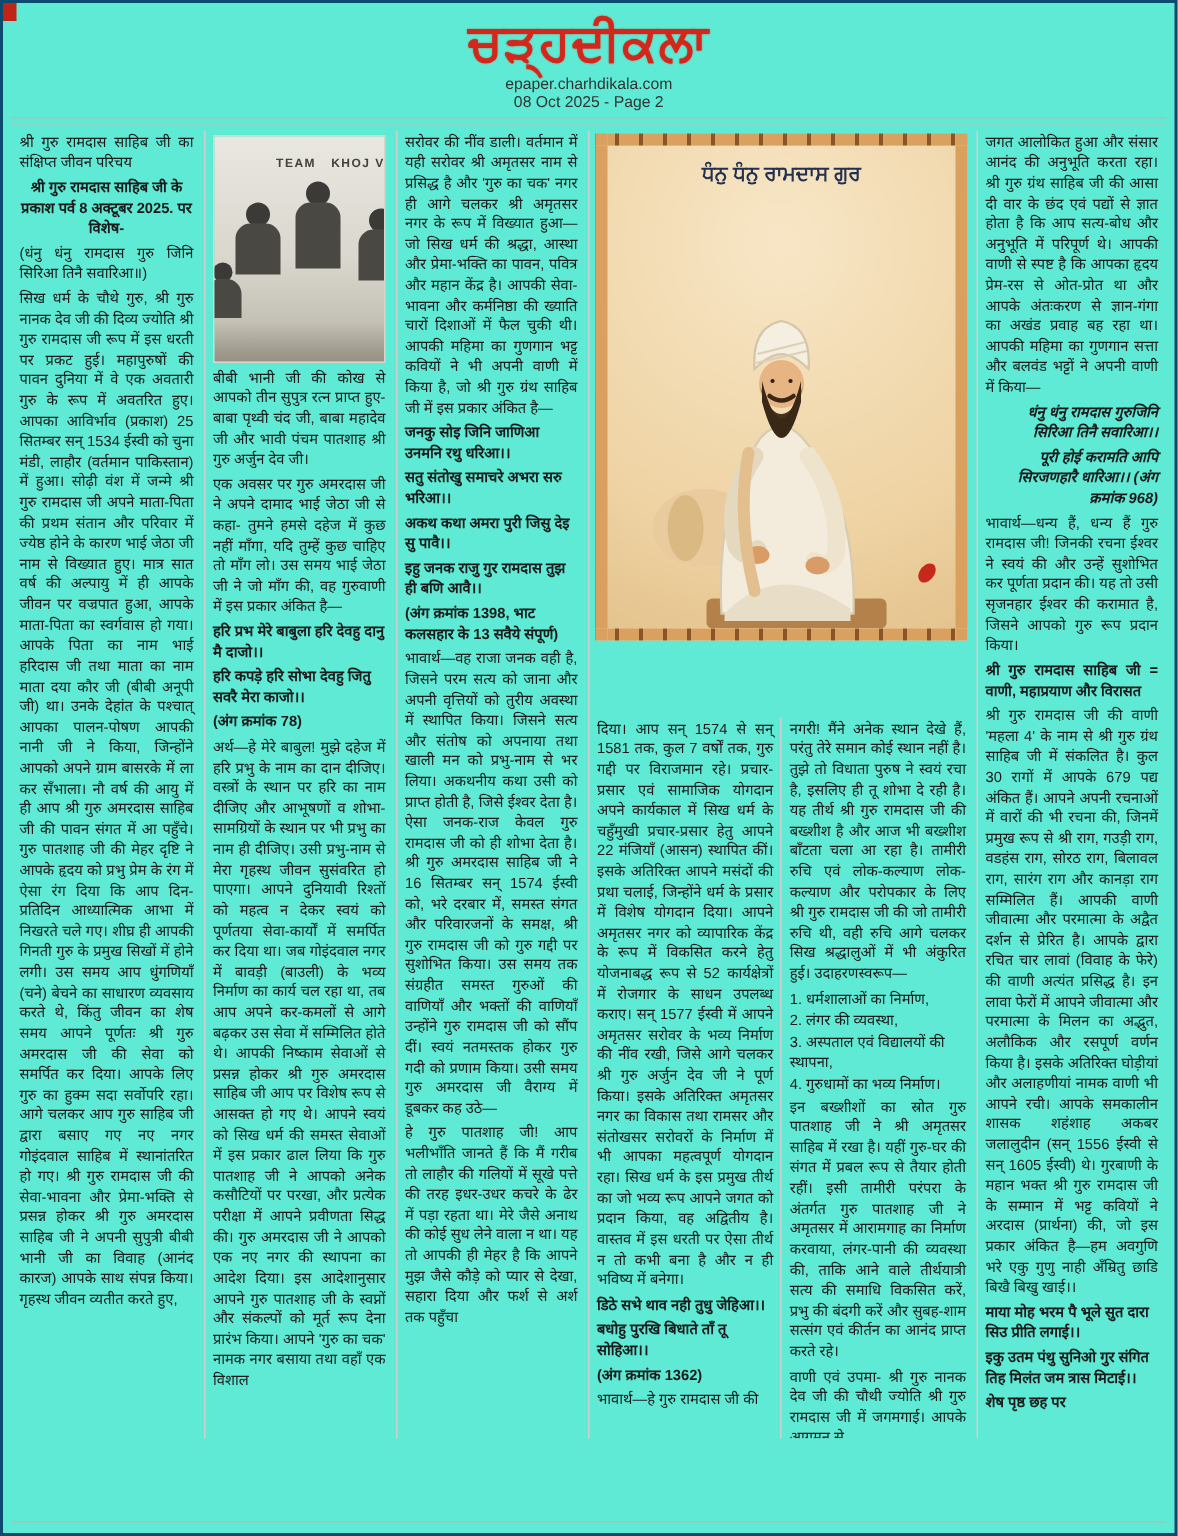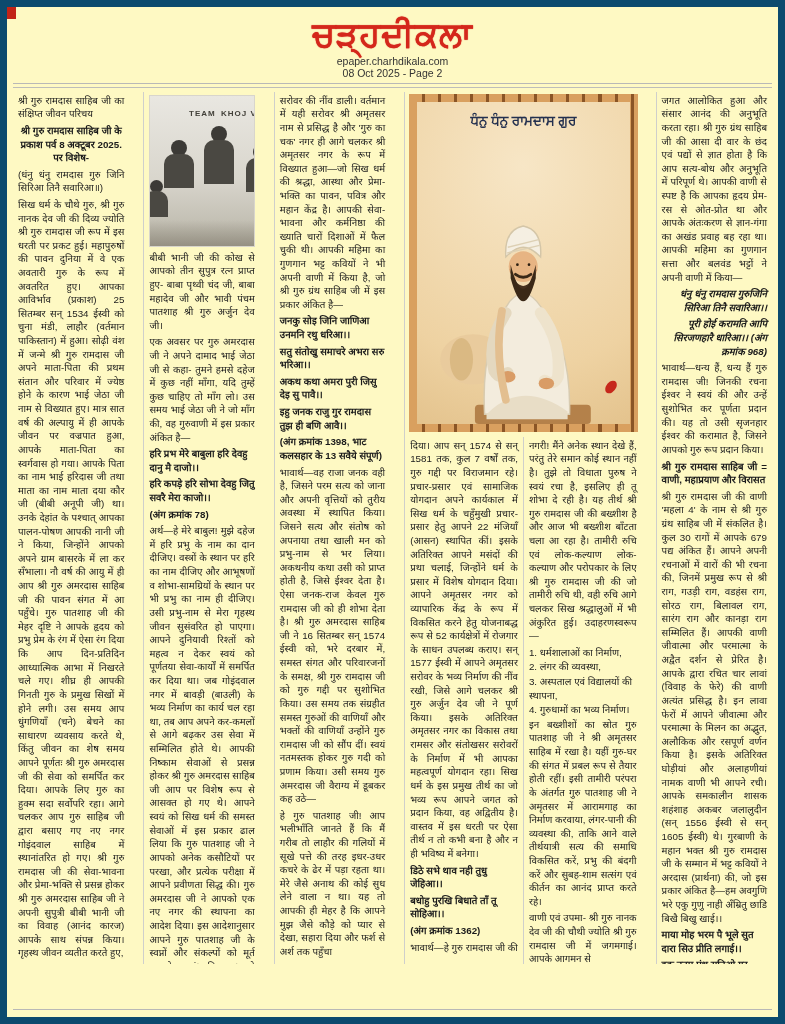--- a/index.html
+++ b/index.html
@@ -5,22 +5,22 @@
   html,body{margin:0;padding:0;}
   body{
     width:785px;height:1024px;overflow:hidden;
     background:#f4f4f2;
     font-family:"Liberation Sans", sans-serif;
     color:#1b1b1b;
     position:relative;
   }
   .page{
     position:absolute;inset:0;
-    background:#fef9c3;
-    border:7px solid #0c4a6e;
+    background:#5eead4;
+    border:2px solid #0c4a6e;
     box-sizing:border-box;
   }
   .corner-mark{
     position:absolute;top:0;left:0;width:9px;height:12px;background:#c22317;
   }
   
   .masthead{ text-align:center; padding-top:10px; }
   .logo{
     display:inline-block;
     color:#d4271b;
@@ -43,21 +43,21 @@
     color:#000;
     line-height:1.25;
     text-shadow:0.6px 0 0 #000, -0.4px 0 0 #000;
     white-space:nowrap;
   }
   .rule2{ border-top:1px solid #bdbdba; margin:3px 6px 4px; }
   
   .body-grid{
     display:grid;
     grid-template-columns:1fr 1fr 1fr 2.04fr 1fr;
-    gap:14px;
+    gap:2px;
     margin:0 6px;
     height:872px;
     overflow:hidden;
   }
   .col{
     padding:2px 5px 0 5px;
     overflow:hidden;
     font-size:9.8px;
     line-height:1.39;
   }
@@ -107,21 +107,21 @@
     font-size:13.5px;
     color:#23304f;
     line-height:1.35;
   }
   .guru-svg{ position:absolute; left:0; right:0; bottom:0; height:235px; width:100%; }
   .red-accent{
     position:absolute; right:14px; bottom:30px; width:10px; height:14px;
     background:#c6281c; border-radius:60% 40% 60% 40%; transform:rotate(25deg);
   }
   .two-cols{ display:flex; flex:1; overflow:hidden; }
-  .two-cols .col{ flex:1; }
+  .two-cols .col{ flex:1;margin-top:46px; }
   
   .bottom-rule{ position:absolute; left:6px; right:6px; bottom:7px; border-top:1px solid #b9b9b6; }
 </style>
 </head>
 <body>
 
 <div class="page">
   <div class="corner-mark"></div>
 
   <div class="masthead">

